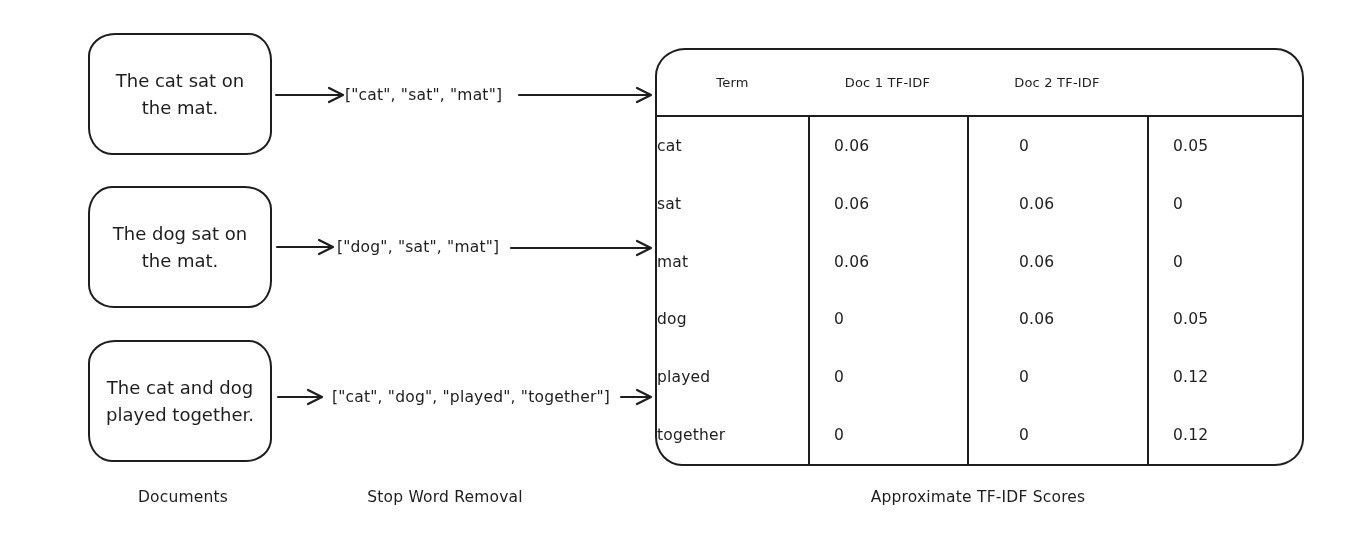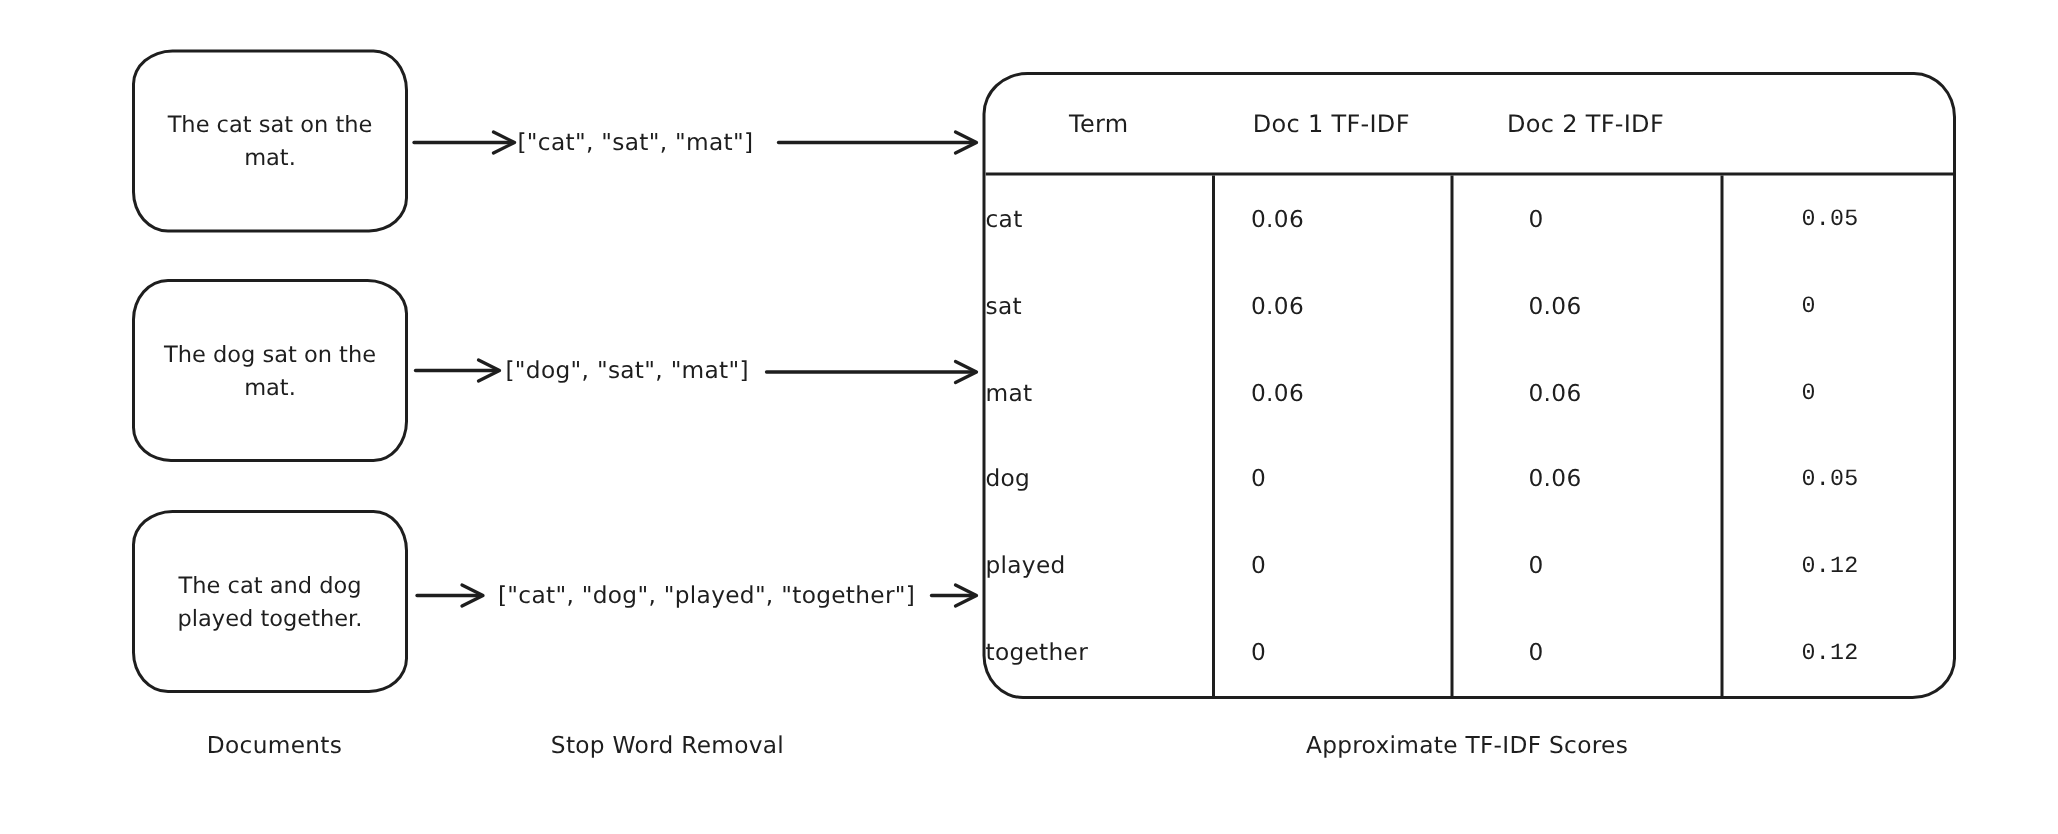--- a/index.html
+++ b/index.html
@@ -40,21 +40,21 @@
     height: 122px;
     border: 2.2px solid var(--stroke);
     display: flex;
     align-items: center;
     justify-content: center;
     text-align: center;
     background: var(--background);
   }
   .doc-box .doc-text {
     width: 158px;
-    font-size: 15px;
+    font-size: 18px;
     line-height: 1.5;
     text-align: center;
   }
   .rad-a { border-radius: 27px 23px 26px 24px / 23px 27px 23px 27px; }
   .rad-b { border-radius: 24px 27px 23px 26px / 27px 23px 27px 23px; }
   .doc-box-1 { top: 33px; }
   .doc-box-2 { top: 186px; }
   .doc-box-3 { top: 340px; }
   
   .token-text {
@@ -84,41 +84,41 @@
   .thead {
     display: flex;
     height: 67px;
     border-bottom: 2.4px solid var(--stroke);
     flex: none;
   }
   .th {
     display: flex;
     align-items: center;
     justify-content: center;
-    font-size: 16px;
+    font-size: 13px;
     letter-spacing: 0.2px;
   }
   .tbody { flex: 1; display: flex; }
   .col { display: flex; flex-direction: column; }
   .col + .col { border-left: 2.4px solid var(--stroke); }
   .w0 { width: 151px; }
   .w1 { width: 159px; }
   .w2 { width: 180px; text-align: center; }
   .w3 { flex: 1; }
   .cell {
     flex: 1;
     display: flex;
     align-items: center;
     font-size: 15.5px;
     letter-spacing: 0.2px;
   }
   .pad-term  { }
   .pad-doc1  { padding-left: 24px; }
   .pad-doc2  { padding-left: 50px; }
-  .pad-doc3  { padding-left: 52px; font-family: Liberation Mono, monospace; }
+  .pad-doc3  { padding-left: 24px; }
   
   .stage-label {
     position: absolute;
     top: 488px;
     transform: translateX(-50%);
     font-size: 15.5px;
     white-space: nowrap;
     letter-spacing: 0.2px;
   }
   .stage-label-documents { left: 183px; }

